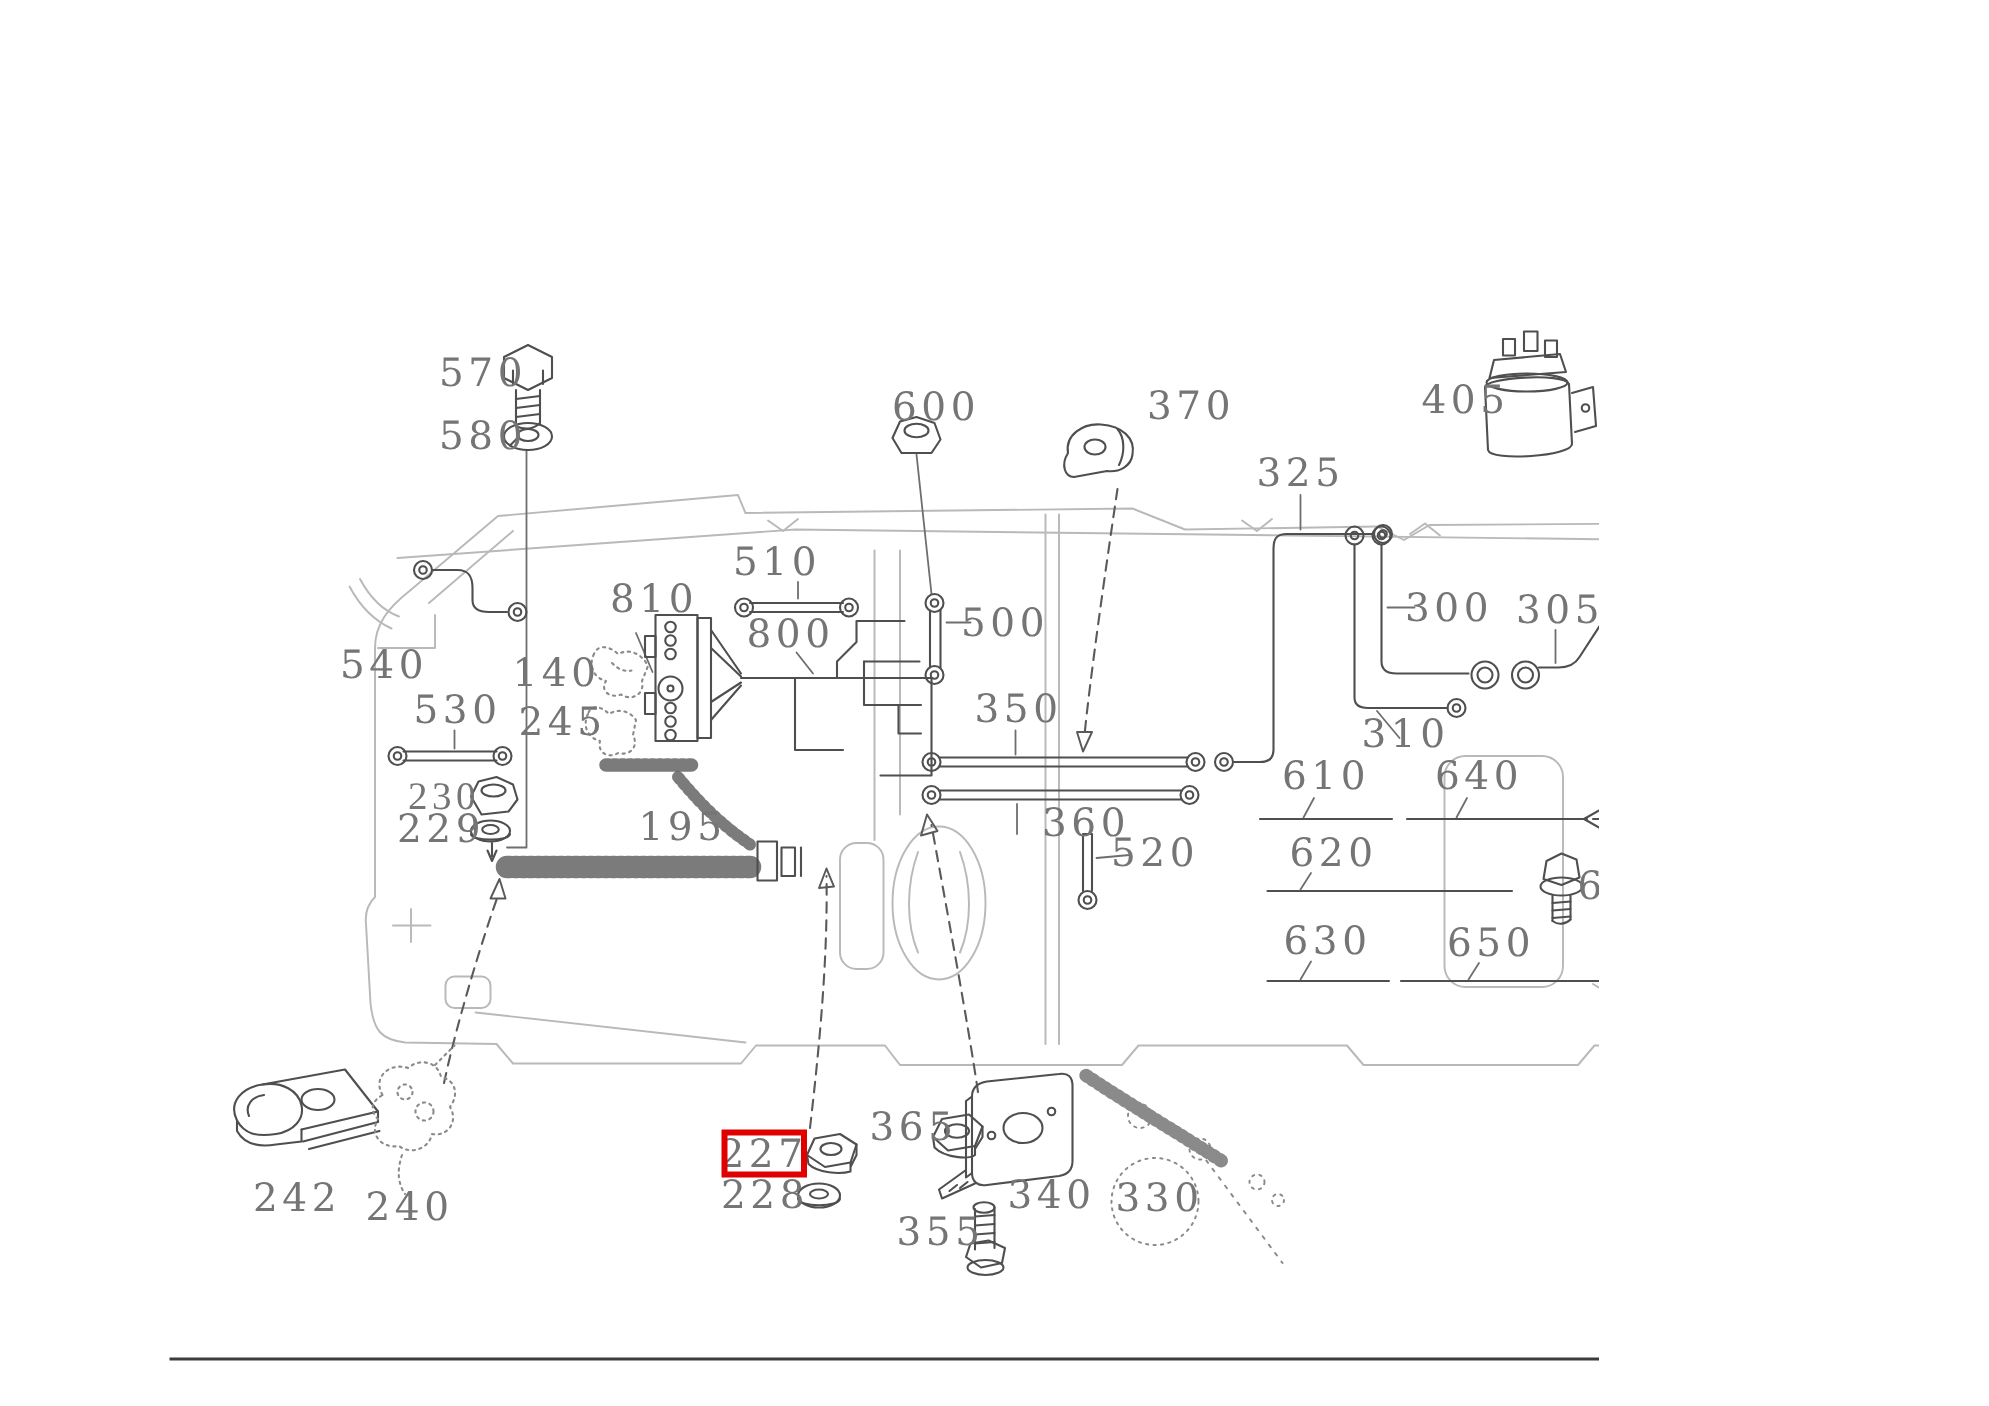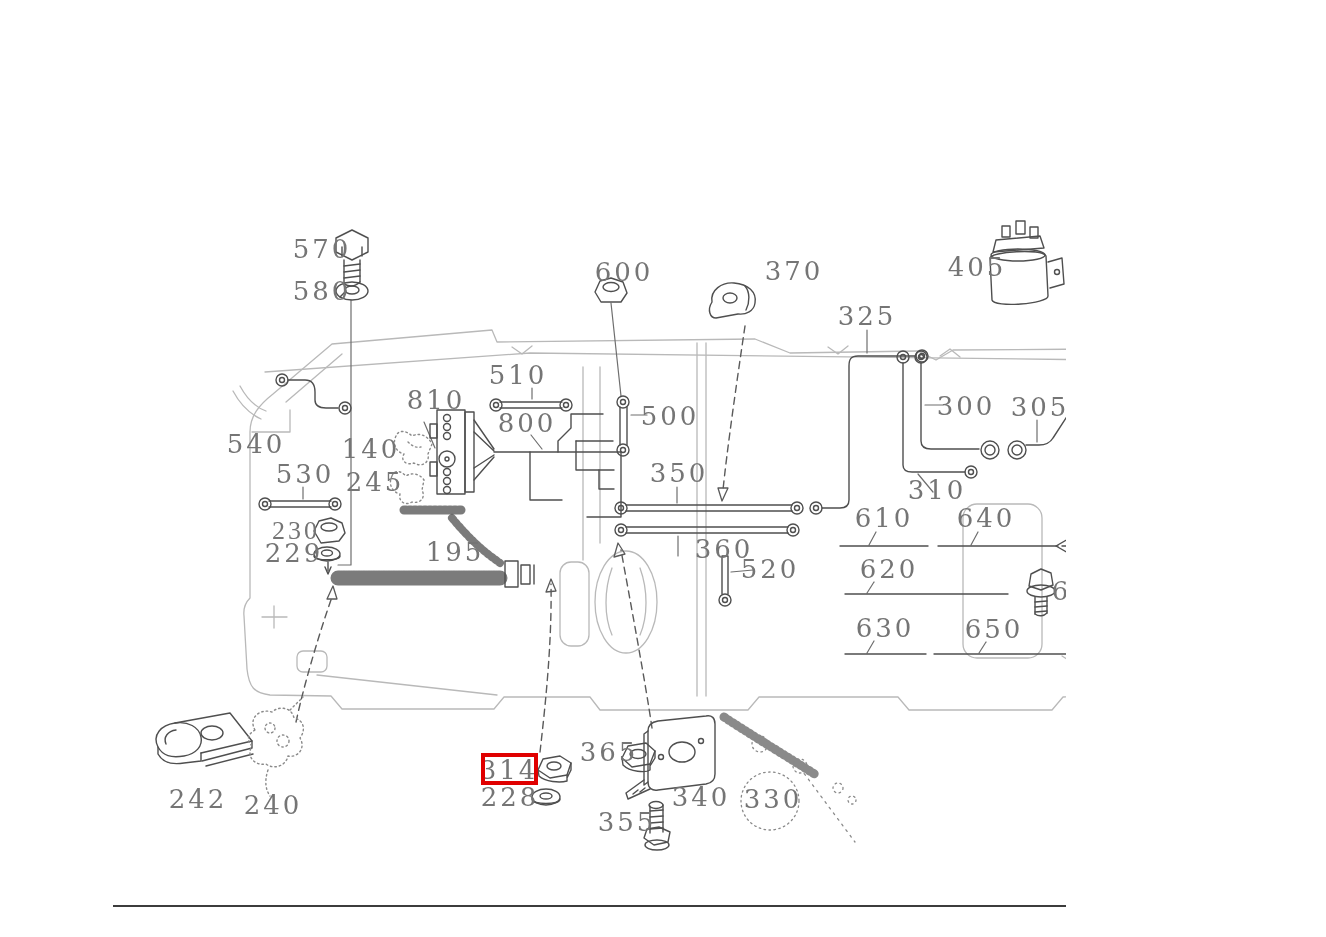--- a/index.html
+++ b/index.html
@@ -395,21 +395,21 @@
       <div class="callout" style="left: 296px; top: 531px; font-family: Liberation Serif, serif;">230</div>
       <div class="callout" style="left: 413px; top: 552px; margin-left: 42px;">195</div>
       <div class="callout" style="left: 294px; top: 553px;">229</div>
       <div class="callout" style="left: 684px; top: 549px; margin-left: 40px;">360</div>
       <div class="callout" style="left: 770px; top: 569px;">520</div>
       <div class="callout" style="left: 889px; top: 569px;">620</div>
       <div class="callout" style="left: 1081px; top: 591px;">625</div>
       <div class="callout" style="left: 885px; top: 628px;">630</div>
       <div class="callout" style="left: 994px; top: 629px;">650</div>
       <div class="callout" style="left: 609px; top: 752px;">365</div>
-      <div class="callout" style="left: 509px; top: 770px;">314</div>
+      <div class="callout" style="left: 509px; top: 770px;">227</div>
       <div class="callout" style="left: 510px; top: 797px;">228</div>
       <div class="callout" style="left: 773px; top: 799px;">330</div>
       <div class="callout" style="left: 701px; top: 797px;">340</div>
       <div class="callout" style="left: 198px; top: 799px;">242</div>
       <div class="callout" style="left: 273px; top: 805px;">240</div>
       <div class="callout" style="left: 627px; top: 822px;">355</div>
     </div>
 
   <div id="highlight-box" class="highlight-box" style="left: 481px; top: 753px; width: 57px; height: 32px; border-color: rgb(224, 0, 0);"></div>
 

